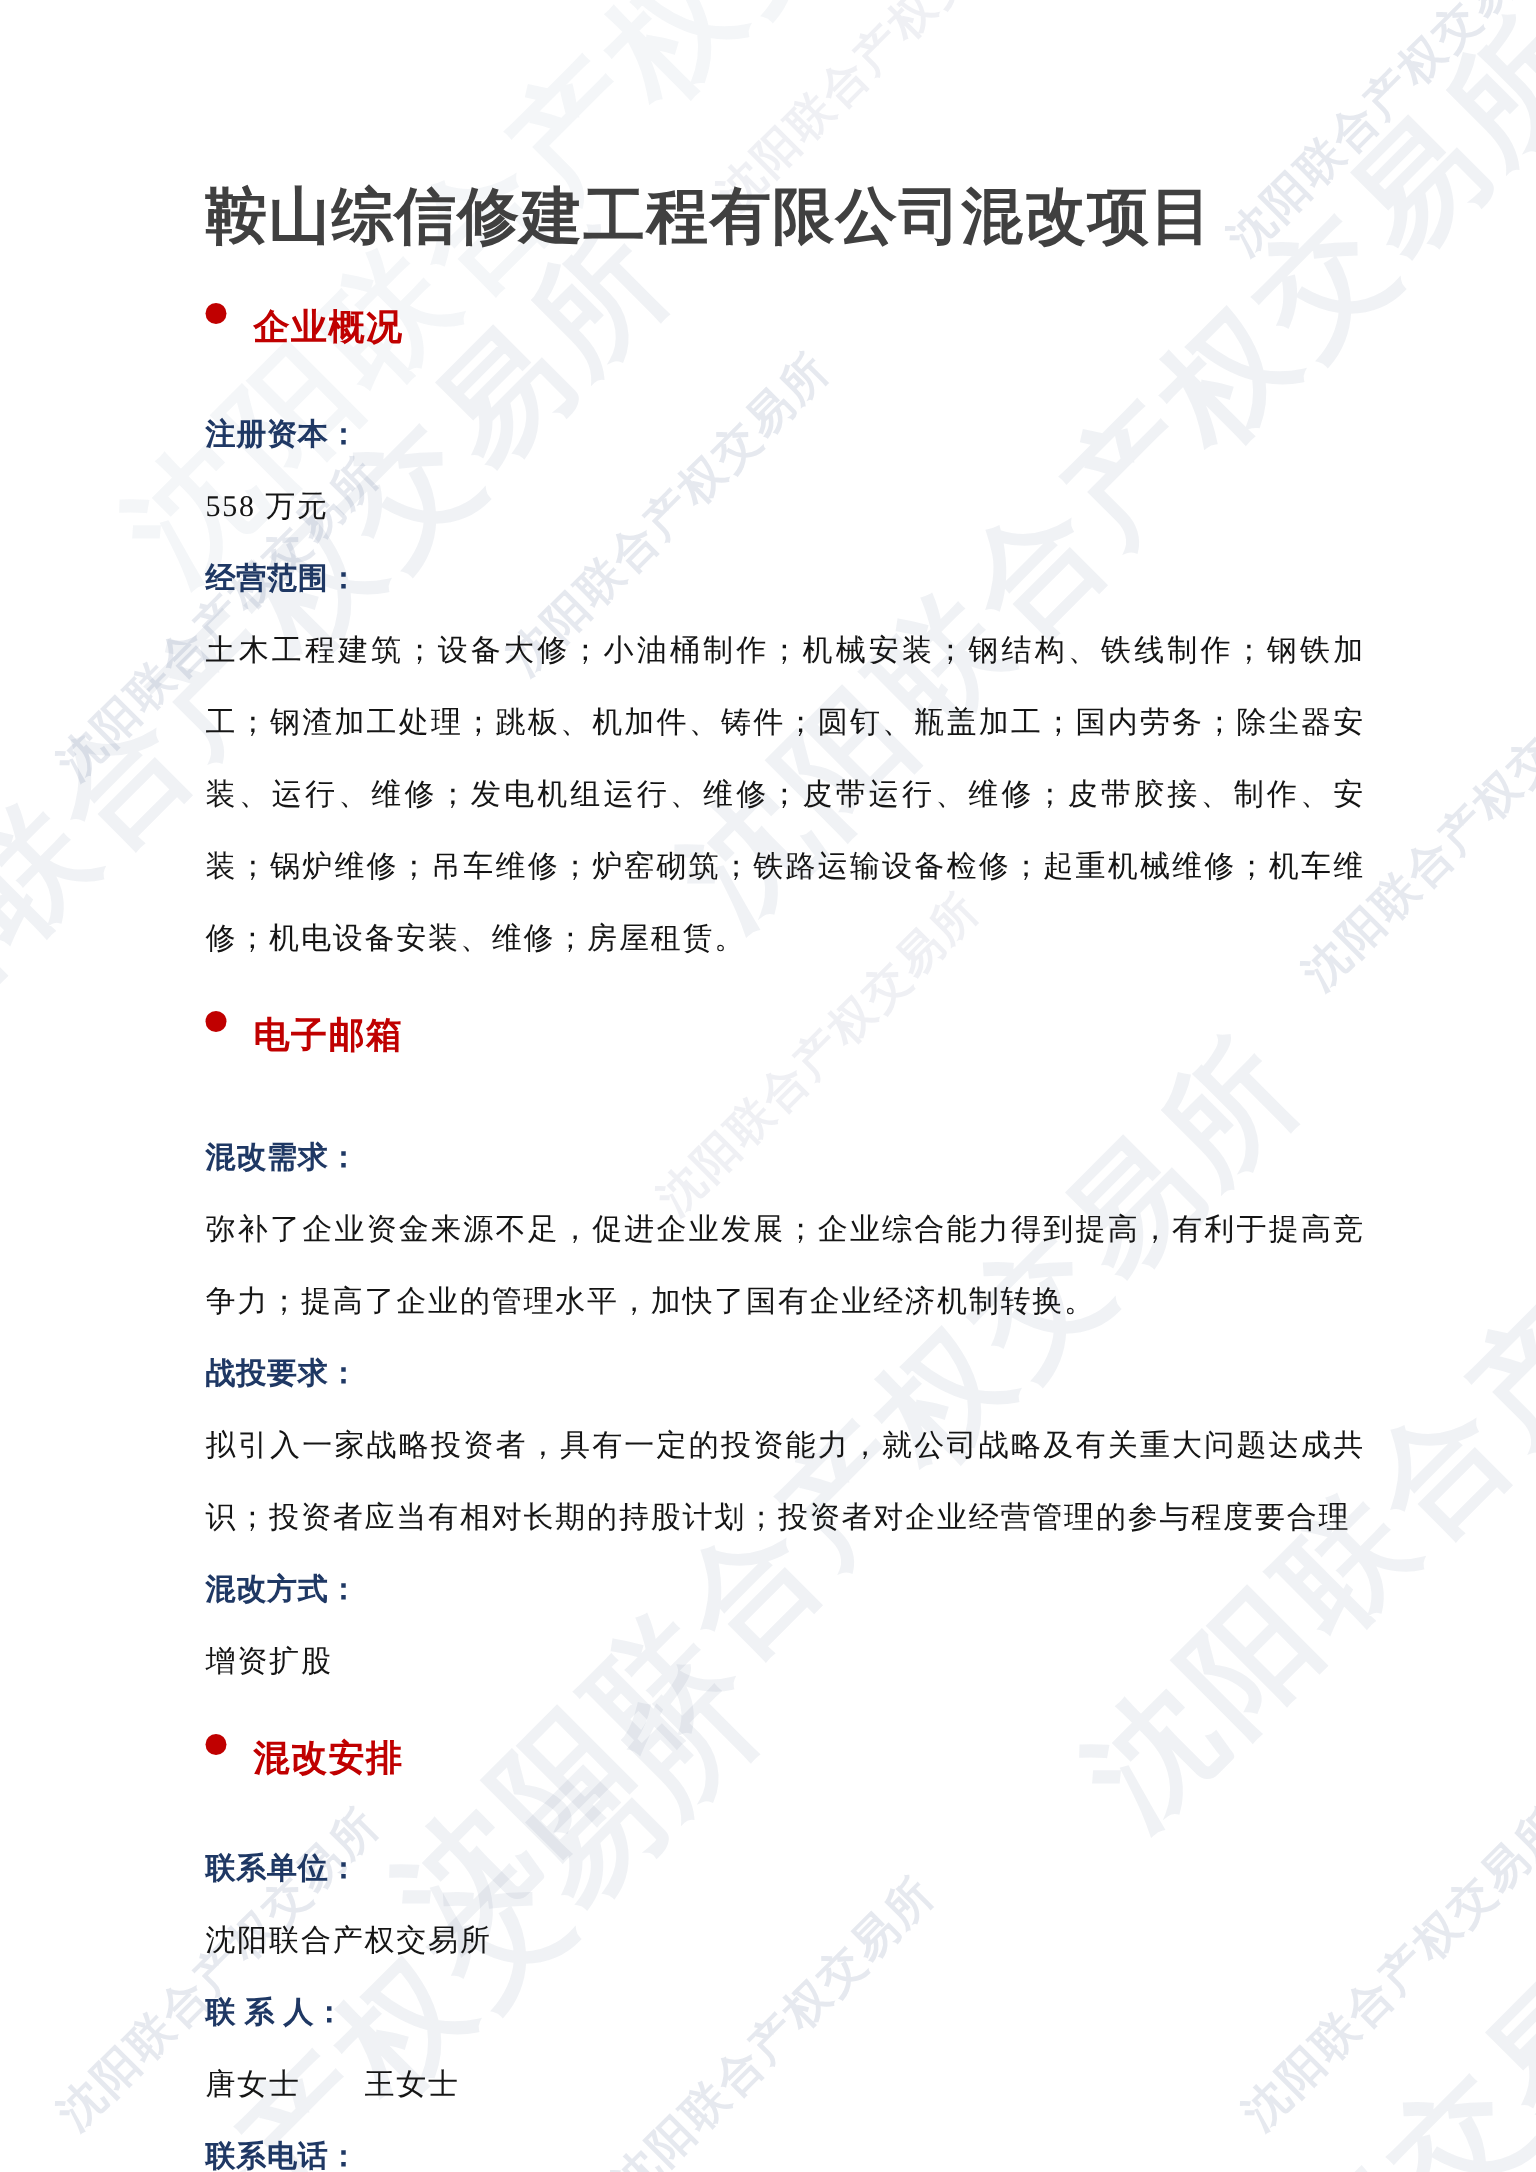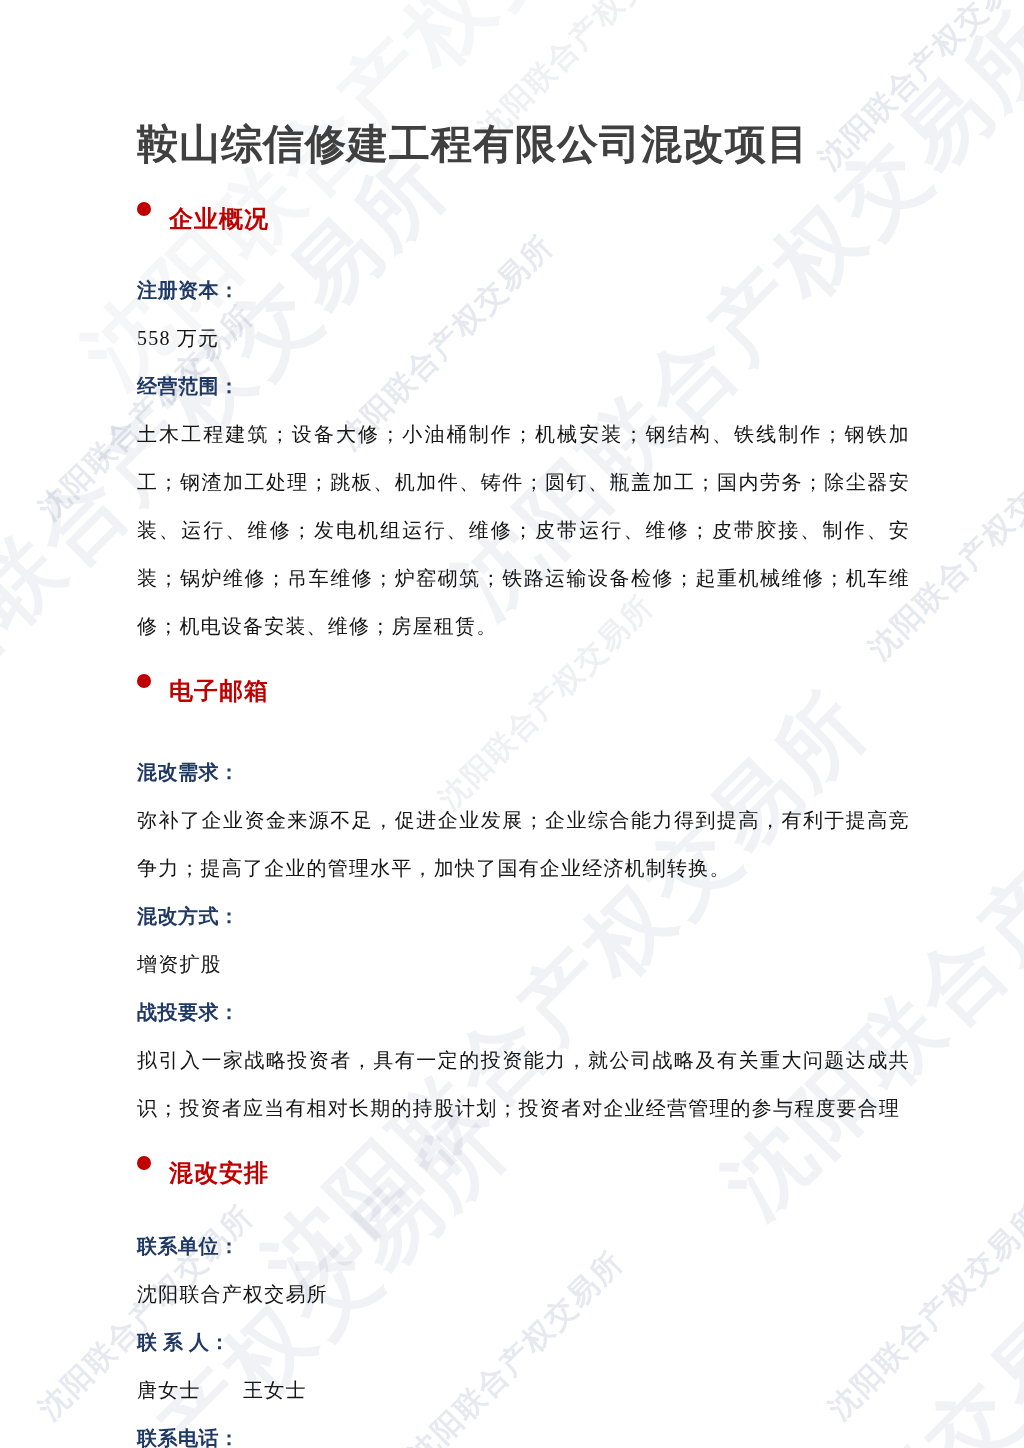--- a/index.html
+++ b/index.html
@@ -152,26 +152,26 @@
     <div class="section-header sh-2">
       <span class="bullet"></span>
       <span>电子邮箱</span>
     </div>
     <div class="rows-2">
       <div class="row">
         <span class="label">混改需求：</span>
         <span class="value">弥补了企业资金来源不足，促进企业发展；企业综合能力得到提高，有利于提高竞争力；提高了企业的管理水平，加快了国有企业经济机制转换。</span>
       </div>
       <div class="row">
+        <span class="label">战投要求：</span>
+        <span class="value">拟引入一家战略投资者，具有一定的投资能力，就公司战略及有关重大问题达成共识；投资者应当有相对长期的持股计划；投资者对企业经营管理的参与程度要合理</span>
+      </div>
+      <div class="row">
         <span class="label">混改方式：</span>
         <span class="value">增资扩股</span>
-      </div>
-      <div class="row">
-        <span class="label">战投要求：</span>
-        <span class="value">拟引入一家战略投资者，具有一定的投资能力，就公司战略及有关重大问题达成共识；投资者应当有相对长期的持股计划；投资者对企业经营管理的参与程度要合理</span>
       </div>
     </div>
 
     <div class="section-header sh-3">
       <span class="bullet"></span>
       <span>混改安排</span>
     </div>
     <div class="rows-3">
       <div class="row">
         <span class="label">联系单位：</span>

